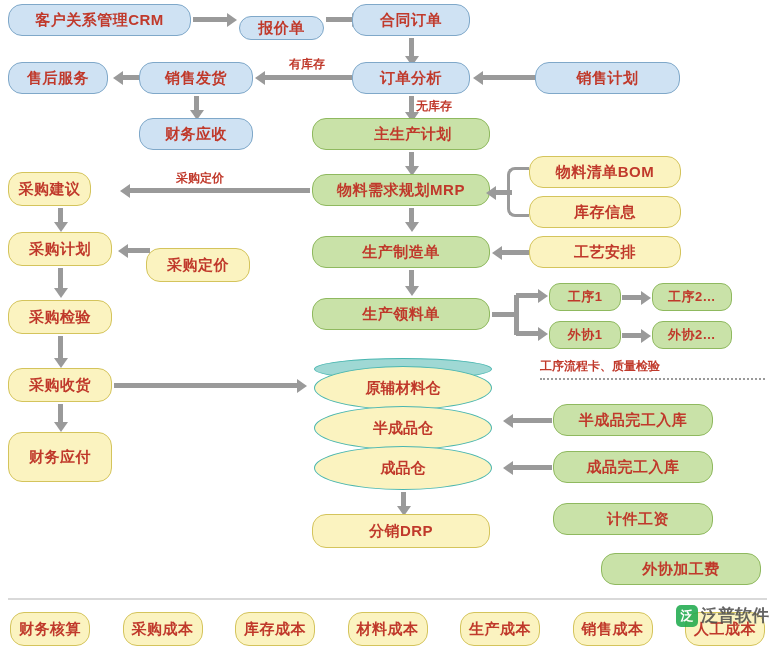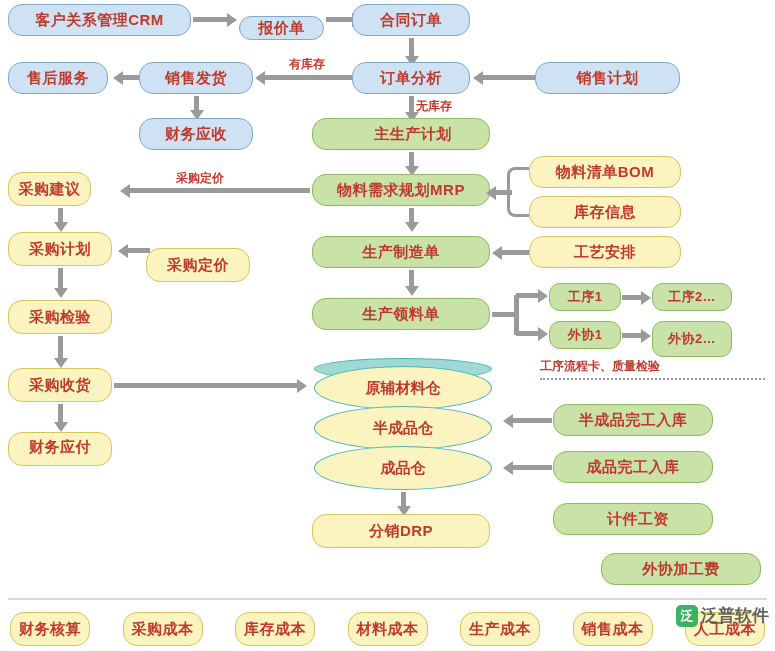--- a/index.html
+++ b/index.html
@@ -299,21 +299,21 @@
   </div>
 
   <div class="arrow v" style="left:58px; top:336px; height:28px;"></div>
   <div class="ahead down" style="left:54px; top:358px;"></div>
   <div class="node yellow" style="left:8px; top:368px; width:104px; height:34px;">
     <span>采购收货</span>
   </div>
 
   <div class="arrow v" style="left:58px; top:404px; height:22px;"></div>
   <div class="ahead down" style="left:54px; top:422px;"></div>
-  <div class="node yellow" style="left:8px; top:432px; width:104px; height:34px;font-family:Liberation Mono, monospace;">
+  <div class="node yellow" style="left:8px; top:432px; width:104px; height:50px;">
     <span>财务应付</span>
   </div>
 
   <div class="arrow h" style="left:114px; top:383px; width:185px;"></div>
   <div class="ahead right" style="left:297px; top:379px;"></div>
 
   <div class="arrow v" style="left:409px; top:270px; height:20px;"></div>
   <div class="ahead down" style="left:405px; top:286px;"></div>
 
   <div class="node green" style="left:312px; top:298px; width:178px; height:32px;">
@@ -334,21 +334,21 @@
   <div class="ahead right" style="left:641px; top:291px;"></div>
   <div class="node green small" style="left:652px; top:283px; width:80px; height:28px;">
     <span>工序2…</span>
   </div>
 
   <div class="node green small" style="left:549px; top:321px; width:72px; height:28px;">
     <span>外协1</span>
   </div>
   <div class="arrow h" style="left:622px; top:333px; width:22px;"></div>
   <div class="ahead right" style="left:641px; top:329px;"></div>
-  <div class="node green small" style="left:652px; top:321px; width:80px; height:36px;">
+  <div class="node green small" style="left:652px; top:321px; width:80px; height:28px;">
     <span>外协2…</span>
   </div>
 
   <div class="note" style="left:540px; top:358px;">工序流程卡、质量检验</div>
   <div class="dotline" style="left:540px; top:378px; width:225px;"></div>
 
   <div class="cyl" style="left:314px; top:358px; width:178px; height:132px;">
     <div class="cyl-top" style="top:0; height:22px;"></div>
     <div class="cyl-seg" style="top:8px; height:44px;">
       <span>原辅材料仓</span>

